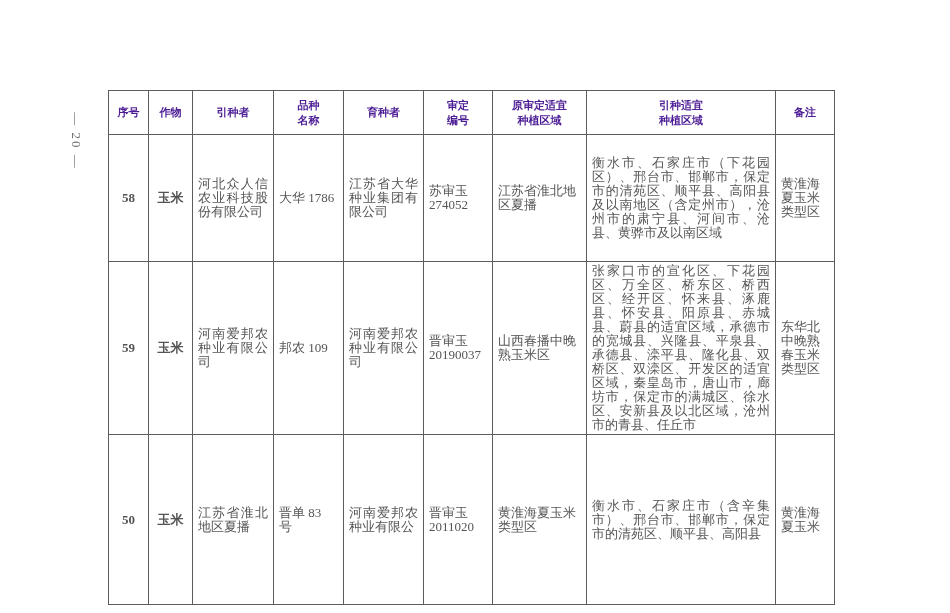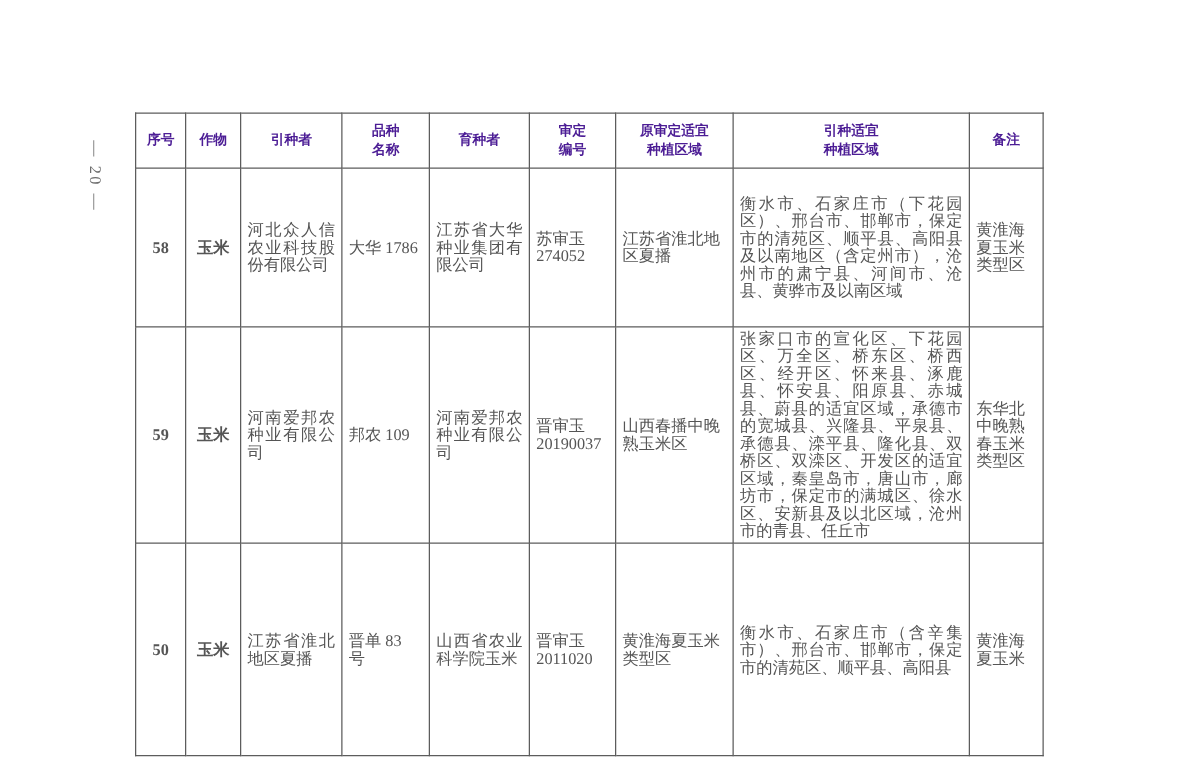--- a/index.html
+++ b/index.html
@@ -123,21 +123,21 @@
           <td>山西春播中晚熟玉米区</td>
           <td class="justify">张家口市的宣化区、下花园区、万全区、桥东区、桥西区、经开区、怀来县、涿鹿县、怀安县、阳原县、赤城县、蔚县的适宜区域，承德市的宽城县、兴隆县、平泉县、承德县、滦平县、隆化县、双桥区、双滦区、开发区的适宜区域，秦皇岛市，唐山市，廊坊市，保定市的满城区、徐水区、安新县及以北区域，沧州市的青县、任丘市</td>
           <td>东华北中晚熟春玉米类型区</td>
         </tr>
         <tr>
           <td class="center">50</td>
           <td class="center">玉米</td>
           <td class="justify">江苏省淮北地区夏播</td>
           <td>晋单 83
 号</td>
-          <td class="justify">山西省农业科学院玉米</td>
+          <td class="justify">河南爱邦农种业有限公</td>
           <td>晋审玉
 2011020</td>
           <td>黄淮海夏玉米类型区</td>
           <td class="justify">衡水市、石家庄市（含辛集市）、邢台市、邯郸市，保定市的清苑区、顺平县、高阳县</td>
           <td>黄淮海夏玉米</td>
         </tr>
       </tbody>
   </table>
 </div>
 

